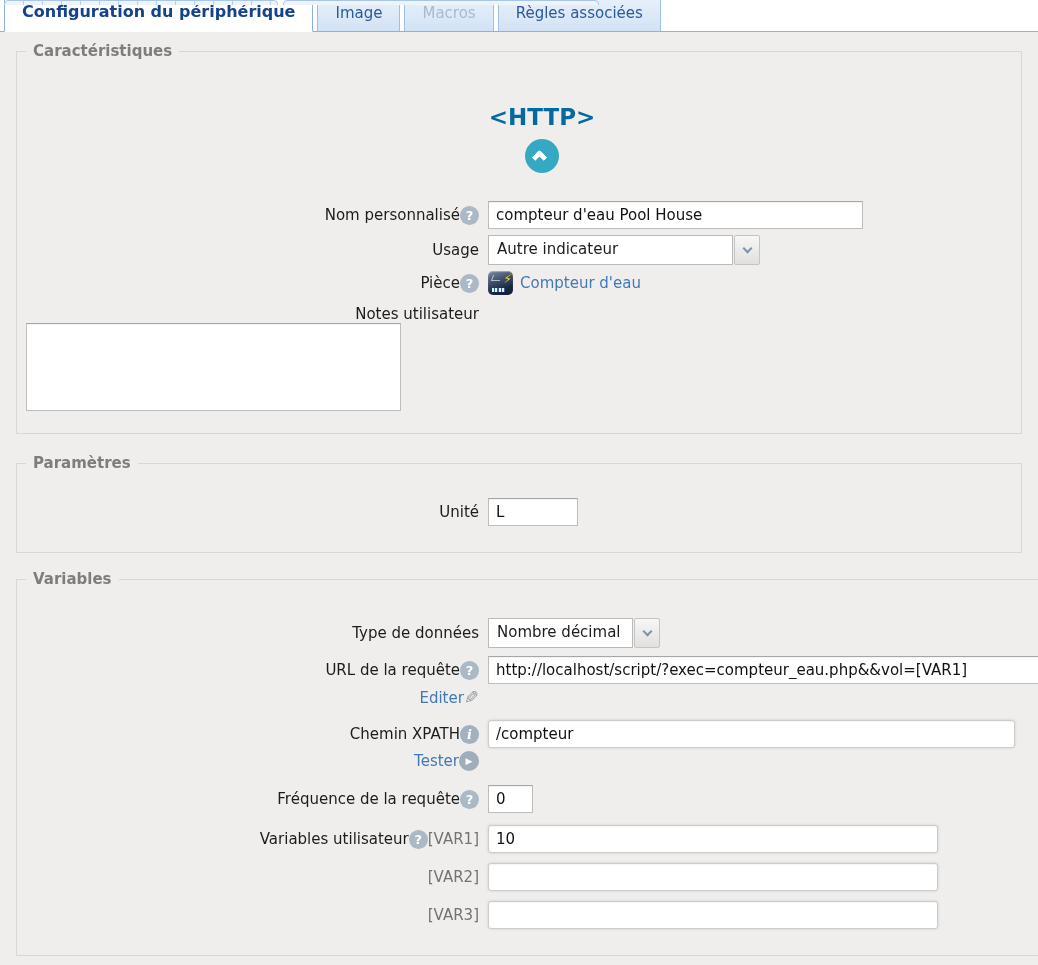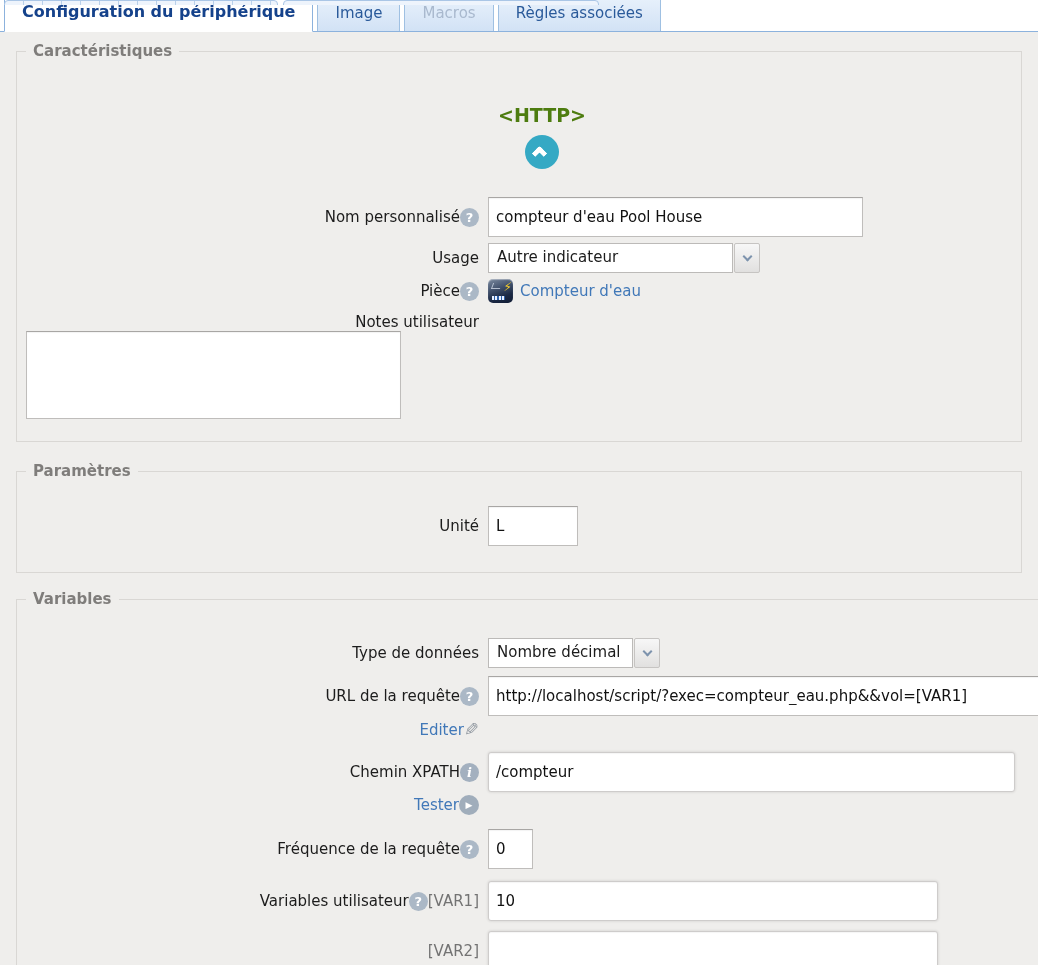--- a/index.html
+++ b/index.html
@@ -24,34 +24,34 @@
   
   .content { padding-top:10px; }
   fieldset { border:1px solid #d9d7d4; margin:0 16px; padding:0 0 14px; background:transparent; }
   legend { margin-left:9px; padding:0 7px; font-weight:bold; color:#7f7d7b; font-size:15px; }
   .fs-car { padding-bottom:16px; }
   .fs-par { margin-top:20px; padding:26px 0 20px; }
   .fs-aff { margin-top:17px; padding:30px 0 20px; }
 
   
   .logo { margin:44px 0 28px 450px; width:150px; text-align:center; }
-  .http { font-size:19px; font-weight:bold; color:#4d7c0f; }
+  .http { font-size:23px; font-weight:bold; color:#0369a1; }
   .upcircle { margin:9px auto 0; width:34px; height:34px; border-radius:50%; background:#35a9c4; position:relative; }
   .chup { position:absolute; left:9px; top:13px; width:11px; height:11px;
           border-left:5px solid #fff; border-top:5px solid #fff; transform:rotate(45deg); border-top-left-radius:3px; }
 
   
   .row { display:flex; align-items:center; margin-bottom:6px; }
   .row.top { align-items:flex-start;flex-direction:column; }
   .row.top .lab { padding-top:4px; }
   .row.tight { margin-top:-3px; margin-bottom:4px; }
   .lab { width:462px; flex-shrink:0; display:flex; justify-content:flex-end; align-items:center; }
   .fld { margin-left:9px; display:flex; align-items:center; }
 
-  .ti { height:40px; border:1px solid #bfbdbb; border-top-color:#a8a6a4; background:#fff; padding:3px 7px;
+  .ti { height:28px; border:1px solid #bfbdbb; border-top-color:#a8a6a4; background:#fff; padding:3px 7px;
         font:15px "DejaVu Sans","Liberation Sans",sans-serif; color:#111;
         box-shadow:inset 0 1px 1px rgba(0,0,0,.05); outline:none; }
   .r  { border-radius:3px; border-color:#cecccb; box-shadow:0 0 3px rgba(0,0,0,.14), inset 0 1px 1px rgba(0,0,0,.04); }
   .w375{width:375px} .w90{width:90px} .w45{width:45px} .w450{width:450px} .w527{width:527px} .w600{width:600px}
   textarea.ti { height:88px; width:375px; resize:none; }
 
   .select { display:flex; align-items:stretch; }
   .sval { height:30px; border:1px solid #bcbab8; background:#fff; padding:4px 8px; white-space:nowrap; }
   .sv245{width:245px} .sv145{width:145px}
   .sbtn { width:26px; height:30px; margin-left:1px; border:1px solid #c6c4c2; border-radius:2px;

